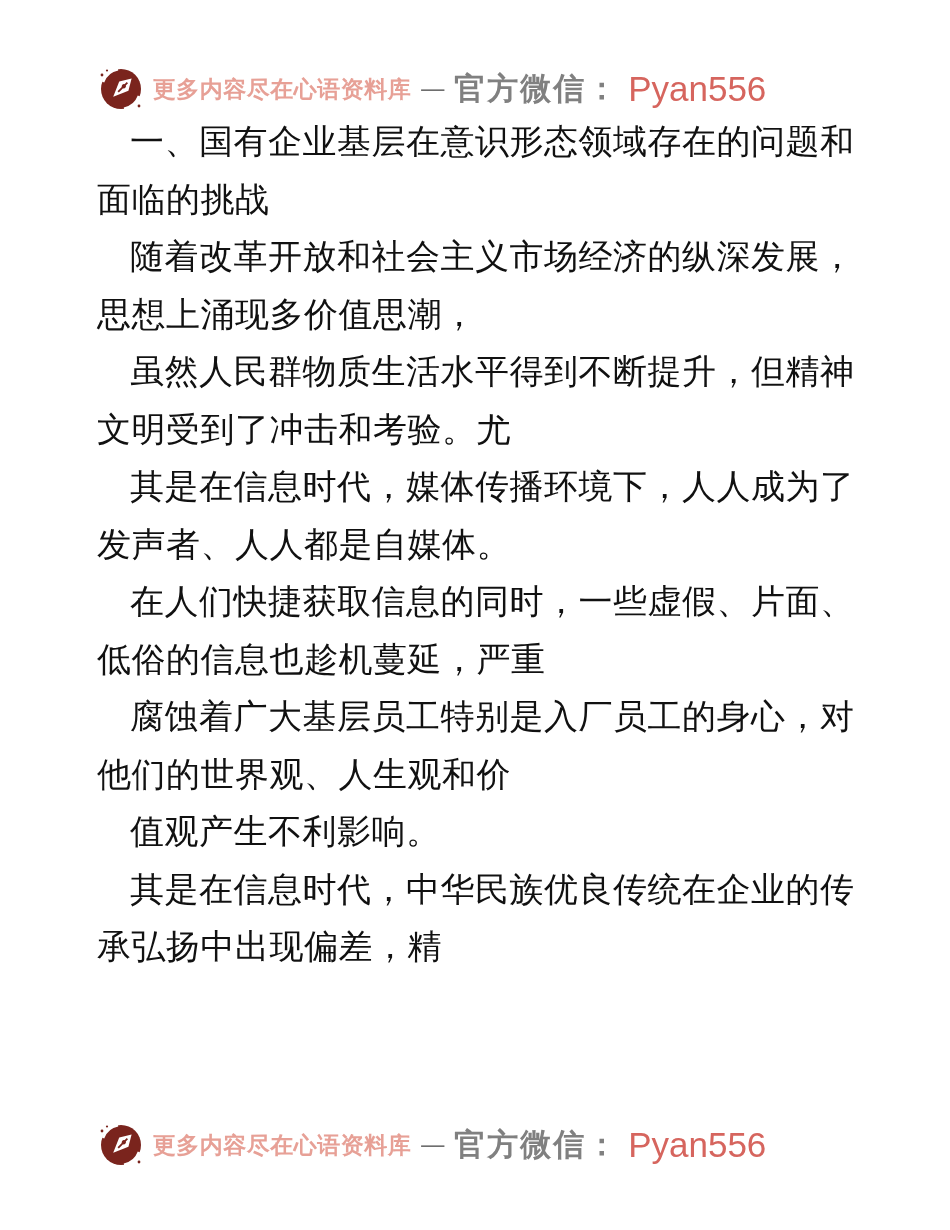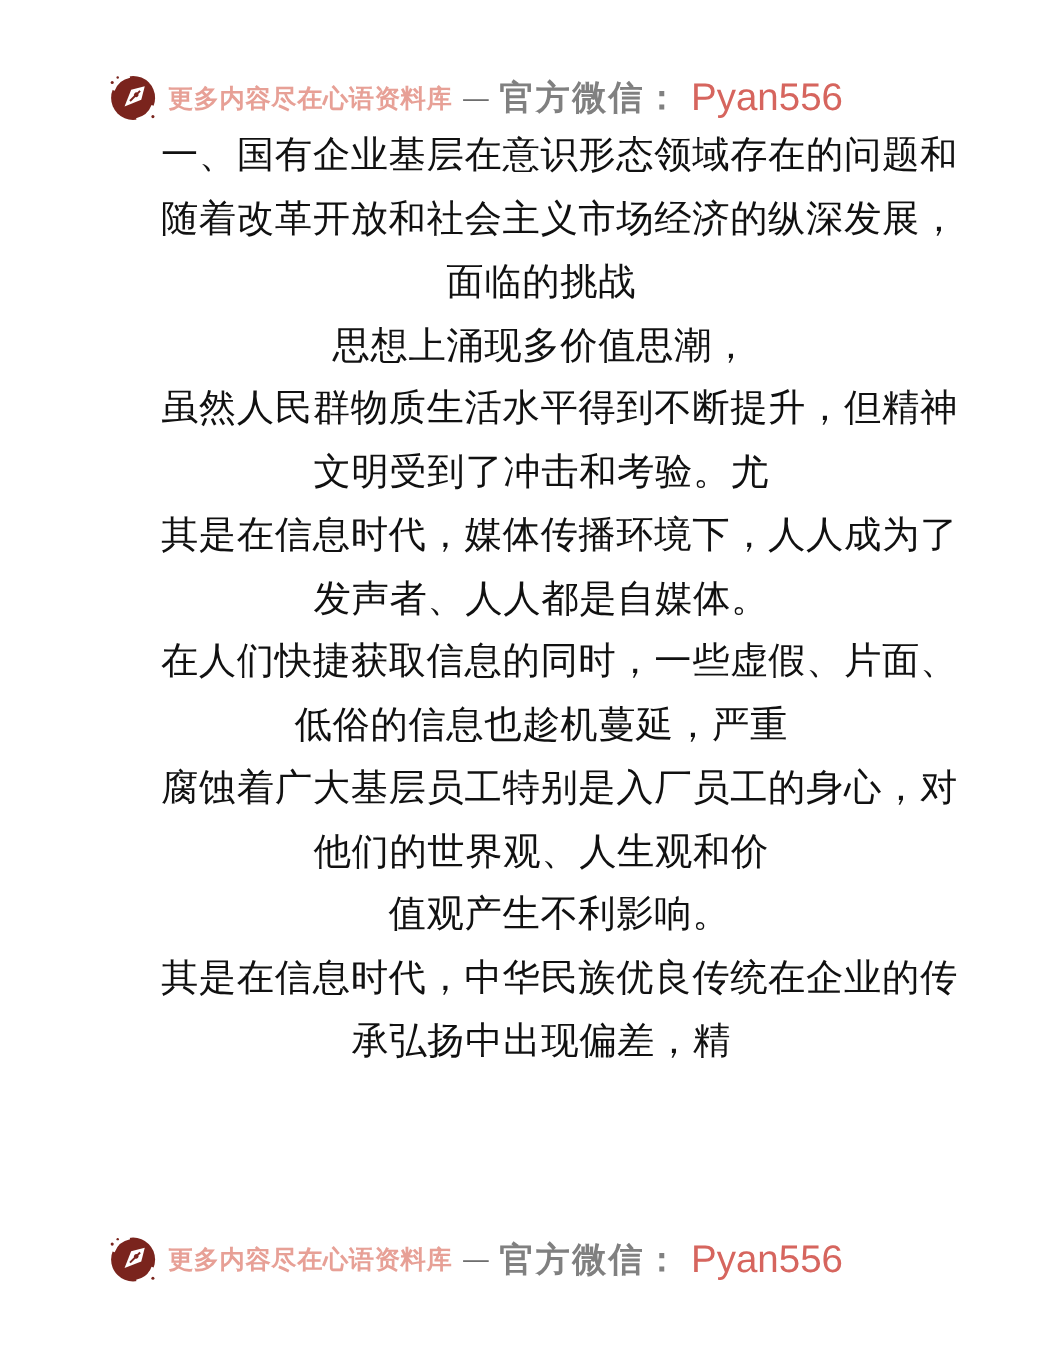--- a/index.html
+++ b/index.html
@@ -53,21 +53,20 @@
     font-size: 35px;
     font-family: "Liberation Sans", "DejaVu Sans", sans-serif;
   }
 
   
   .doc-body {
     position: absolute;
     top: 113px;
     left: 97px;
     width: 790px;
-    text-align: center;
   }
   .doc-line {
     font-size: 34px;
     line-height: 57.5px;
     letter-spacing: 0.5px;
     color: #111111;
     white-space: nowrap;
   }
   .doc-line.indent { padding-left: 33px; }
 </style>
@@ -91,22 +90,22 @@
     </svg>
   </span>
   <span class="wm-brand">更多内容尽在心语资料库</span>
     <span class="wm-dash">—</span>
     <span class="wm-label">官方微信：</span>
   <span class="wm-id">Pyan556</span>
 </div>
 
 <div class="doc-body">
     <div class="doc-line indent">一、国有企业基层在意识形态领域存在的问题和</div>
+    <div class="doc-line">面临的挑战</div>
     <div class="doc-line indent">随着改革开放和社会主义市场经济的纵深发展，</div>
-    <div class="doc-line">面临的挑战</div>
     <div class="doc-line">思想上涌现多价值思潮，</div>
     <div class="doc-line indent">虽然人民群物质生活水平得到不断提升，但精神</div>
     <div class="doc-line">文明受到了冲击和考验。尤</div>
     <div class="doc-line indent">其是在信息时代，媒体传播环境下，人人成为了</div>
     <div class="doc-line">发声者、人人都是自媒体。</div>
     <div class="doc-line indent">在人们快捷获取信息的同时，一些虚假、片面、</div>
     <div class="doc-line">低俗的信息也趁机蔓延，严重</div>
     <div class="doc-line indent">腐蚀着广大基层员工特别是入厂员工的身心，对</div>
     <div class="doc-line">他们的世界观、人生观和价</div>
     <div class="doc-line indent">值观产生不利影响。</div>

